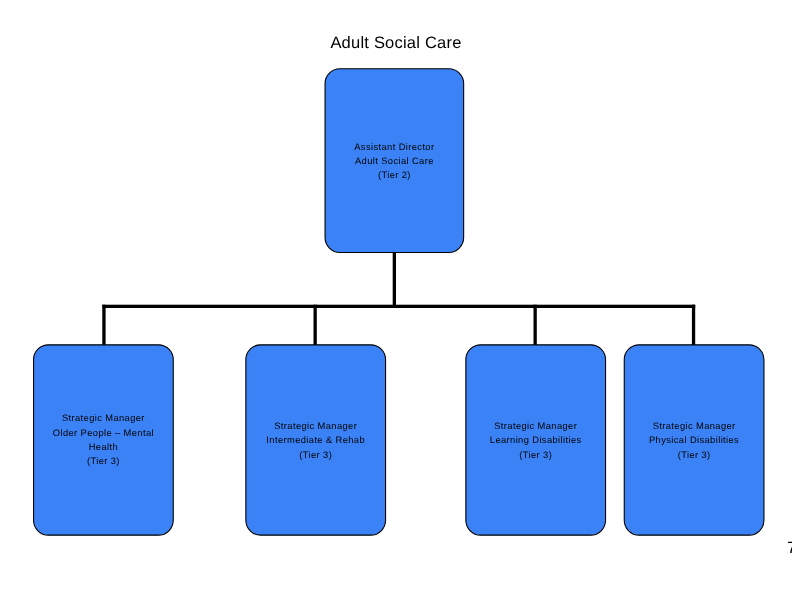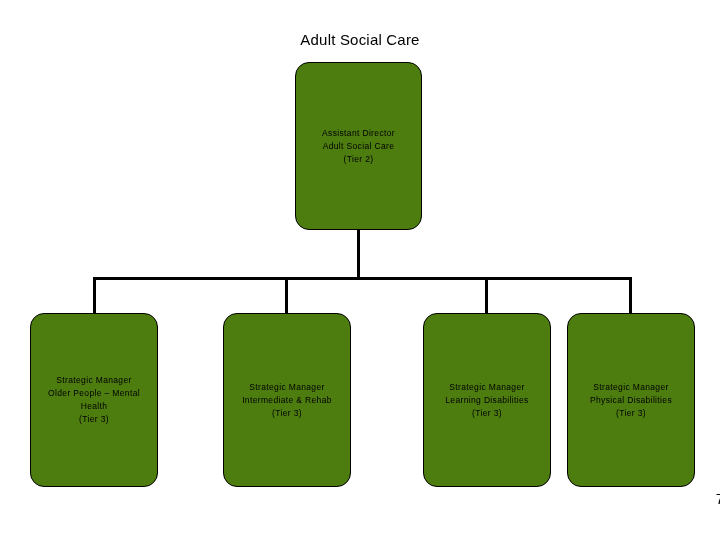--- a/index.html
+++ b/index.html
@@ -27,21 +27,21 @@
     top: 31px;
     width: 720px;
     text-align: center;
     font-size: 15px;
     color: #000000;
     letter-spacing: 0.2px;
   }
   .node {
     position: absolute;
     box-sizing: border-box;
-    background: #4d7c0f;
+    background: #3b82f6;
     border: 1px solid #000000;
     border-radius: 14px;
     display: flex;
     align-items: center;
     justify-content: flex-end;
     text-align: center;
     color: #000000;
     font-size: 8.5px;
     line-height: 13px;
     letter-spacing: 0.35px;

